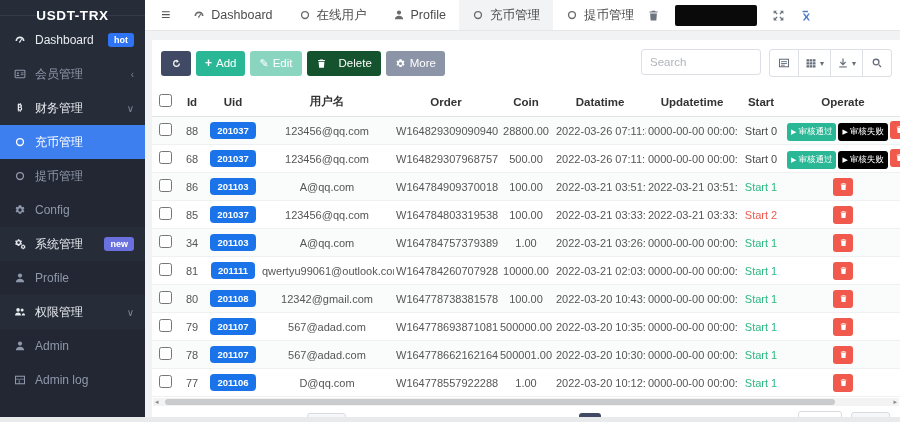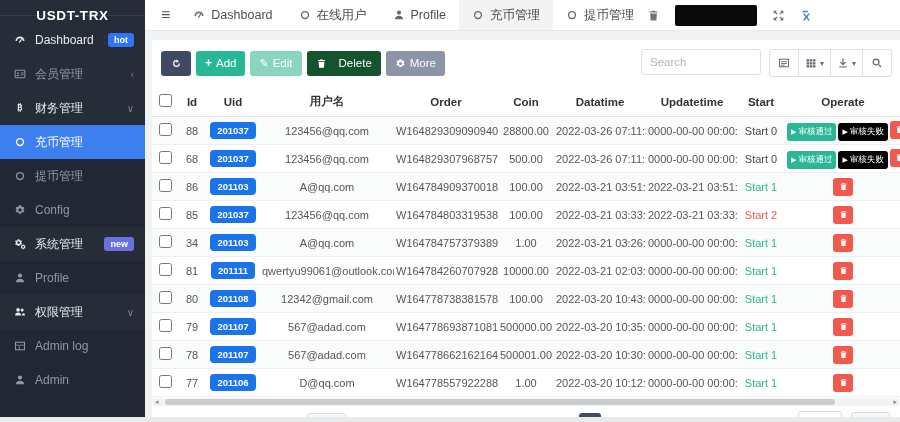--- a/index.html
+++ b/index.html
@@ -204,34 +204,34 @@
             <path d="M1.4 12.8c0-2.6 1.9-4 4-4s4 1.4 4 4z"></path>
             <path d="M10.2 12.8c0-1.8 1-3.3 2.6-3.1 1.3.2 1.9 1.5 1.9 3.1z"></path>
           </svg>
         </span>
         <span class="side-label">权限管理</span>
         <span class="chev">∨</span>
       </div>
       <div class="side-item sub">
         <span class="icn">
           <svg viewBox="0 0 16 16">
+            <circle cx="8" cy="4.8" r="2.8"></circle>
+            <path d="M2.5 13.5c0-3 2.4-4.6 5.5-4.6s5.5 1.6 5.5 4.6z"></path>
+          </svg>
+        </span>
+        <span class="side-label">Admin</span>
+      </div>
+      <div class="side-item sub">
+        <span class="icn">
+          <svg viewBox="0 0 16 16">
             <rect x="2" y="3" width="12" height="10" fill="none" stroke="currentColor" stroke-width="1.4"></rect>
             <path d="M2 6.2h12v1.1H2zM6.4 6.2v6.8h1.1V6.2z"></path>
           </svg>
         </span>
         <span class="side-label">Admin log</span>
-      </div>
-      <div class="side-item sub">
-        <span class="icn">
-          <svg viewBox="0 0 16 16">
-            <circle cx="8" cy="4.8" r="2.8"></circle>
-            <path d="M2.5 13.5c0-3 2.4-4.6 5.5-4.6s5.5 1.6 5.5 4.6z"></path>
-          </svg>
-        </span>
-        <span class="side-label">Admin</span>
       </div>
       <div class="side-item sub"></div>
     </div>
 </div>
 
 <div class="topnav">
   <span class="hamburger">≡</span>
   <div style="display:flex;align-items:center;">
       <div class="nav-item">
         <span class="icn">

